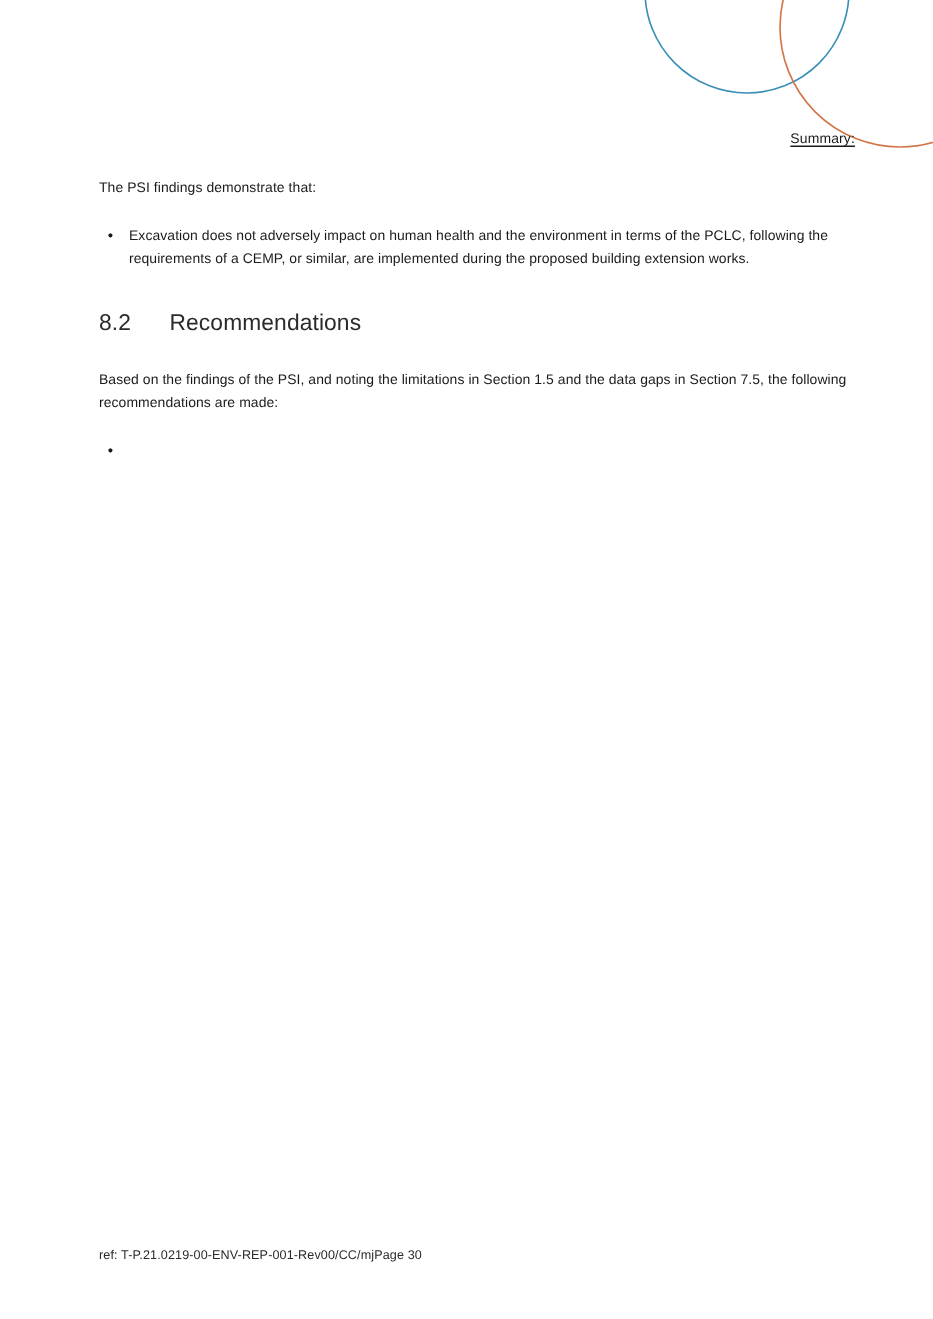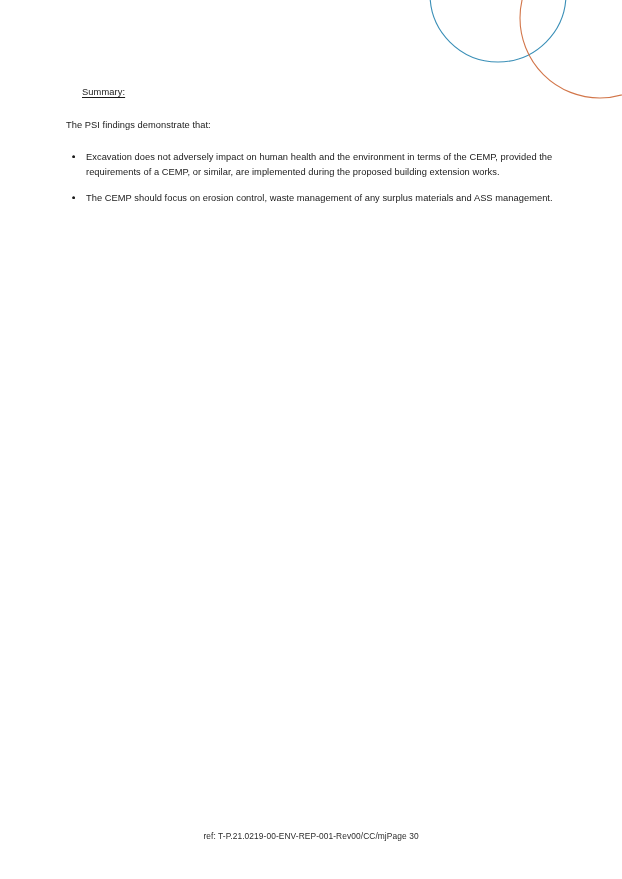--- a/index.html
+++ b/index.html
@@ -35,22 +35,23 @@
     left: 66px;
     top: 86px;
     width: 504px;
   }
 
   .lead-label {
     font-size: 9.3px;
     line-height: 1.45;
     text-decoration: underline;
     text-underline-offset: 2px;
-    margin: 0 0 19px 16px;
+    margin: 0 0 19px 0;
     letter-spacing: 0.01em;
+    text-align: right;
   }
 
   p.para {
     font-size: 9.3px;
     line-height: 1.58;
     margin: 0 0 17px 0;
     letter-spacing: 0.005em;
   }
 
   h2.section-heading {
@@ -89,21 +90,21 @@
     line-height: 1.62;
   }
 
   
   .footer {
     position: absolute;
     left: 66px;
     right: 66px;
     bottom: 38px;
     display: flex;
-    justify-content: center;
+    justify-content: flex-start;
     align-items: baseline;
     font-size: 8.4px;
     color: #2b2b2b;
     letter-spacing: 0.01em;
   }
 </style>
 </head>
 <body>
 
 <div class="page">
@@ -120,33 +121,37 @@
     <div class="lead-label">Summary:</div>
 
     <p class="para">The PSI findings demonstrate that:</p>
 
     <ul class="bullets">
       <li>
         <span class="dot">•</span>
       </li>
       <li>
         <span class="dot">•</span>
-        <span>Excavation does not adversely impact on human health and the environment in terms of the CEMP, provided the requirements of a CEMP, or similar, are implemented during the proposed building extension works.</span>
+        <span>Excavation does not adversely impact on human health and the environment in terms of the PCLC, following the requirements of a CEMP, or similar, are implemented during the proposed building extension works.</span>
       </li>
     </ul>
 
+    <h2 class="section-heading">
+      <span class="num">8.2</span>
+      <span>Recommendations</span>
+    </h2>
 
+    <p class="para">Based on the findings of the PSI, and noting the limitations in Section 1.5 and the data gaps in Section 7.5, the following recommendations are made:</p>
 
     <ul class="bullets">
       <li>
         <span class="dot">•</span>
       </li>
       <li>
         <span class="dot">•</span>
-        <span>The CEMP should focus on erosion control, waste management of any surplus materials and ASS management.</span>
       </li>
     </ul>
 
   </div>
 
   <div class="footer">
     <span>ref: T-P.21.0219-00-ENV-REP-001-Rev00/CC/mj</span>
     <span>Page 30</span>
   </div>
 

